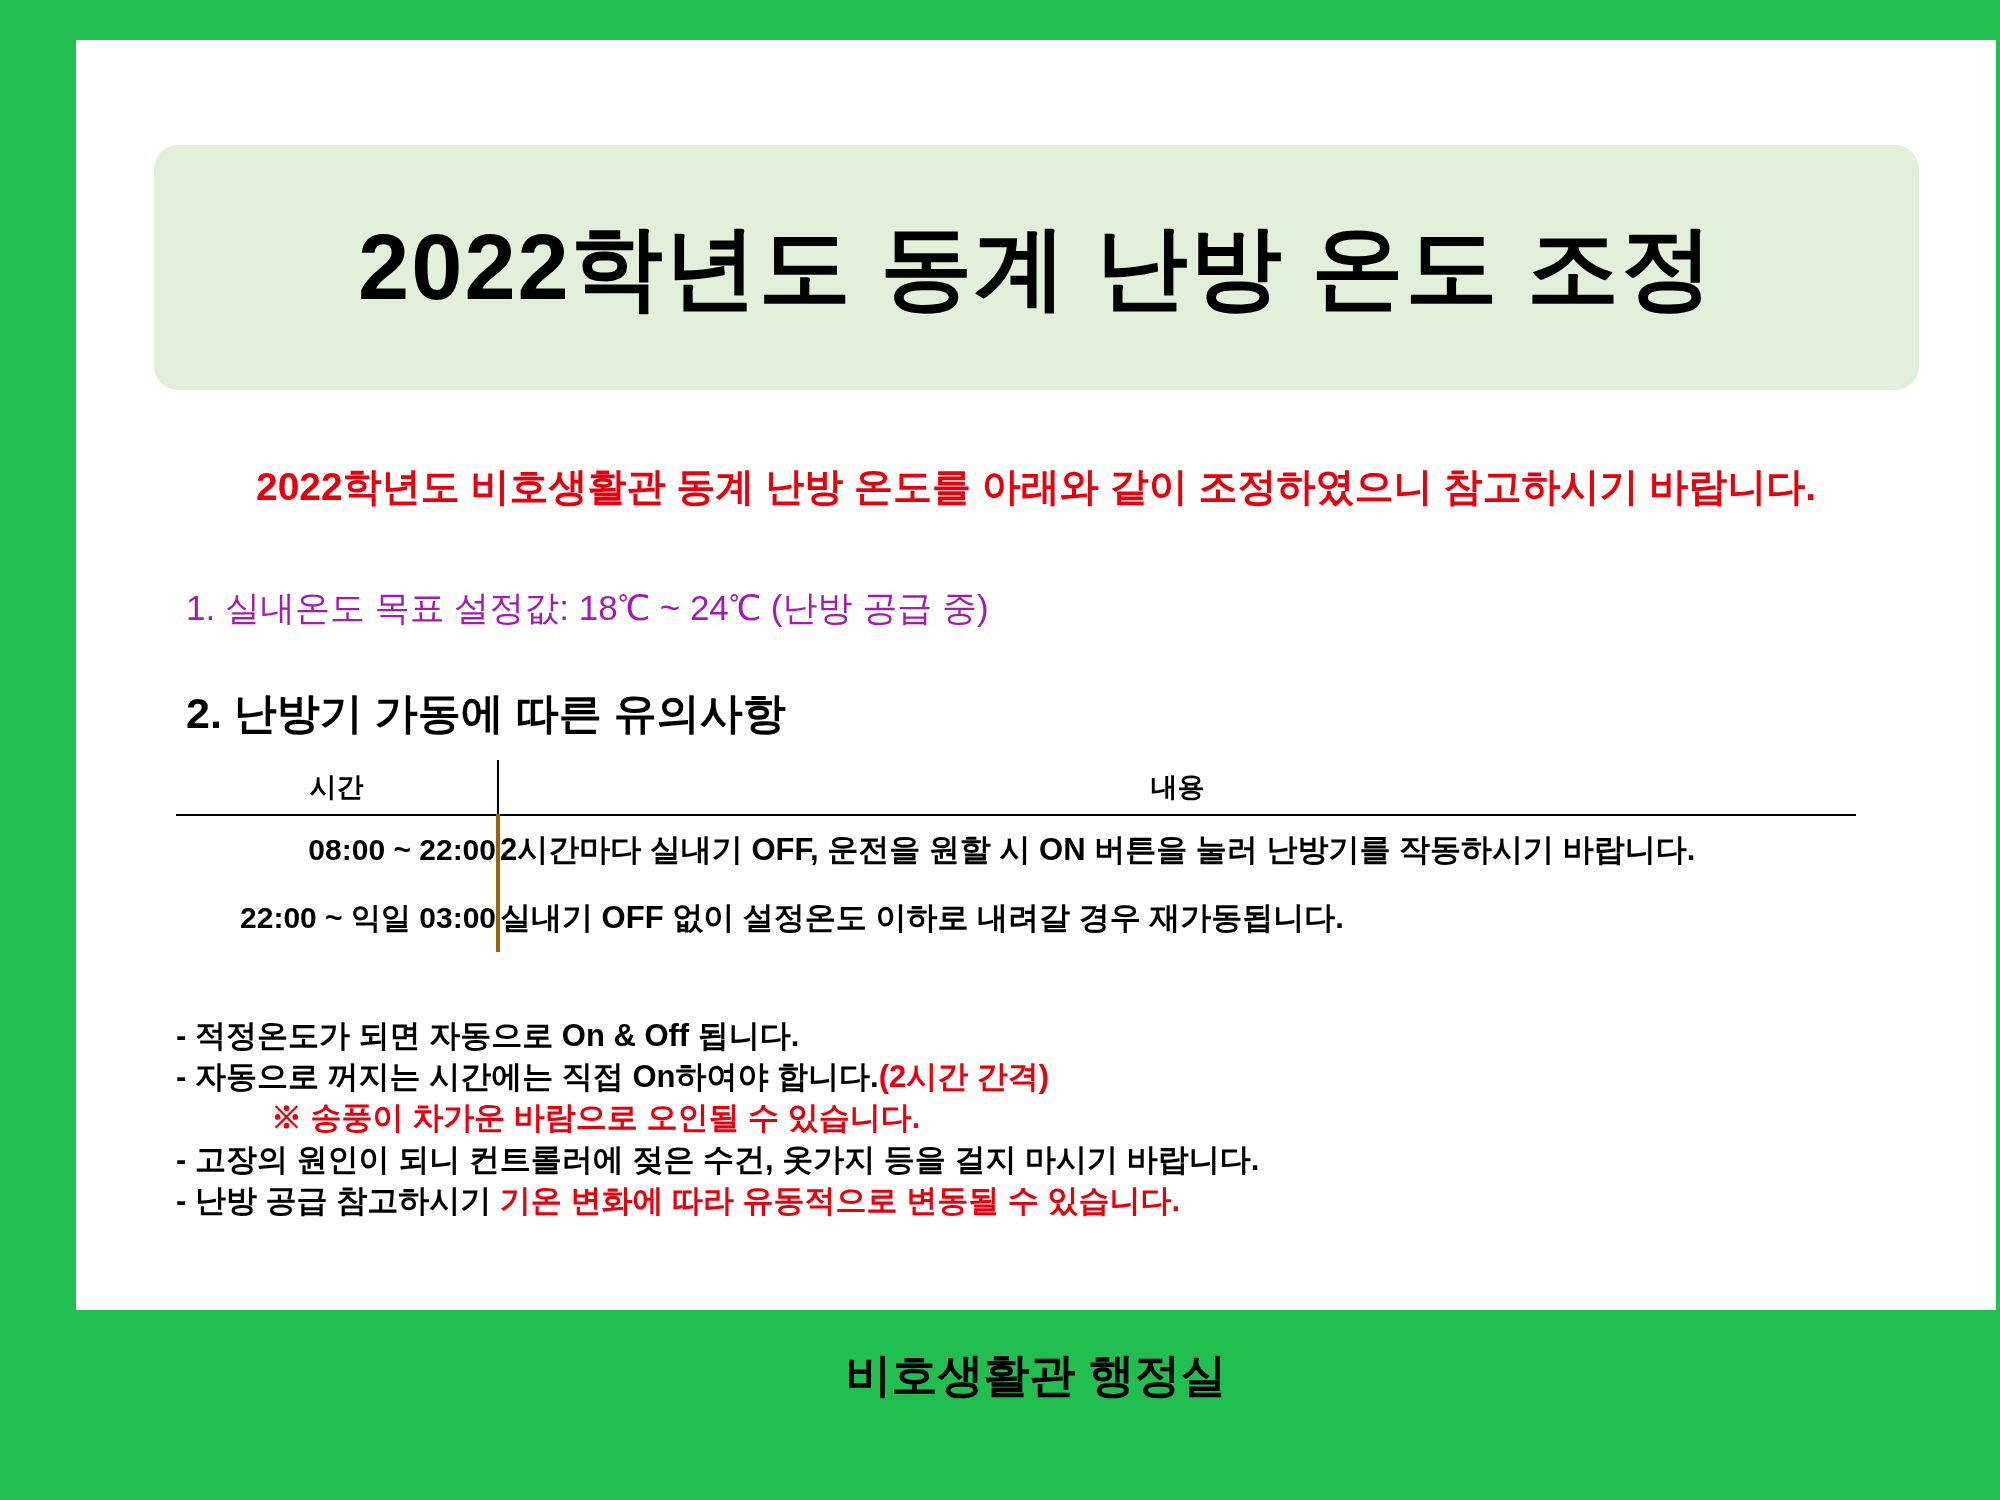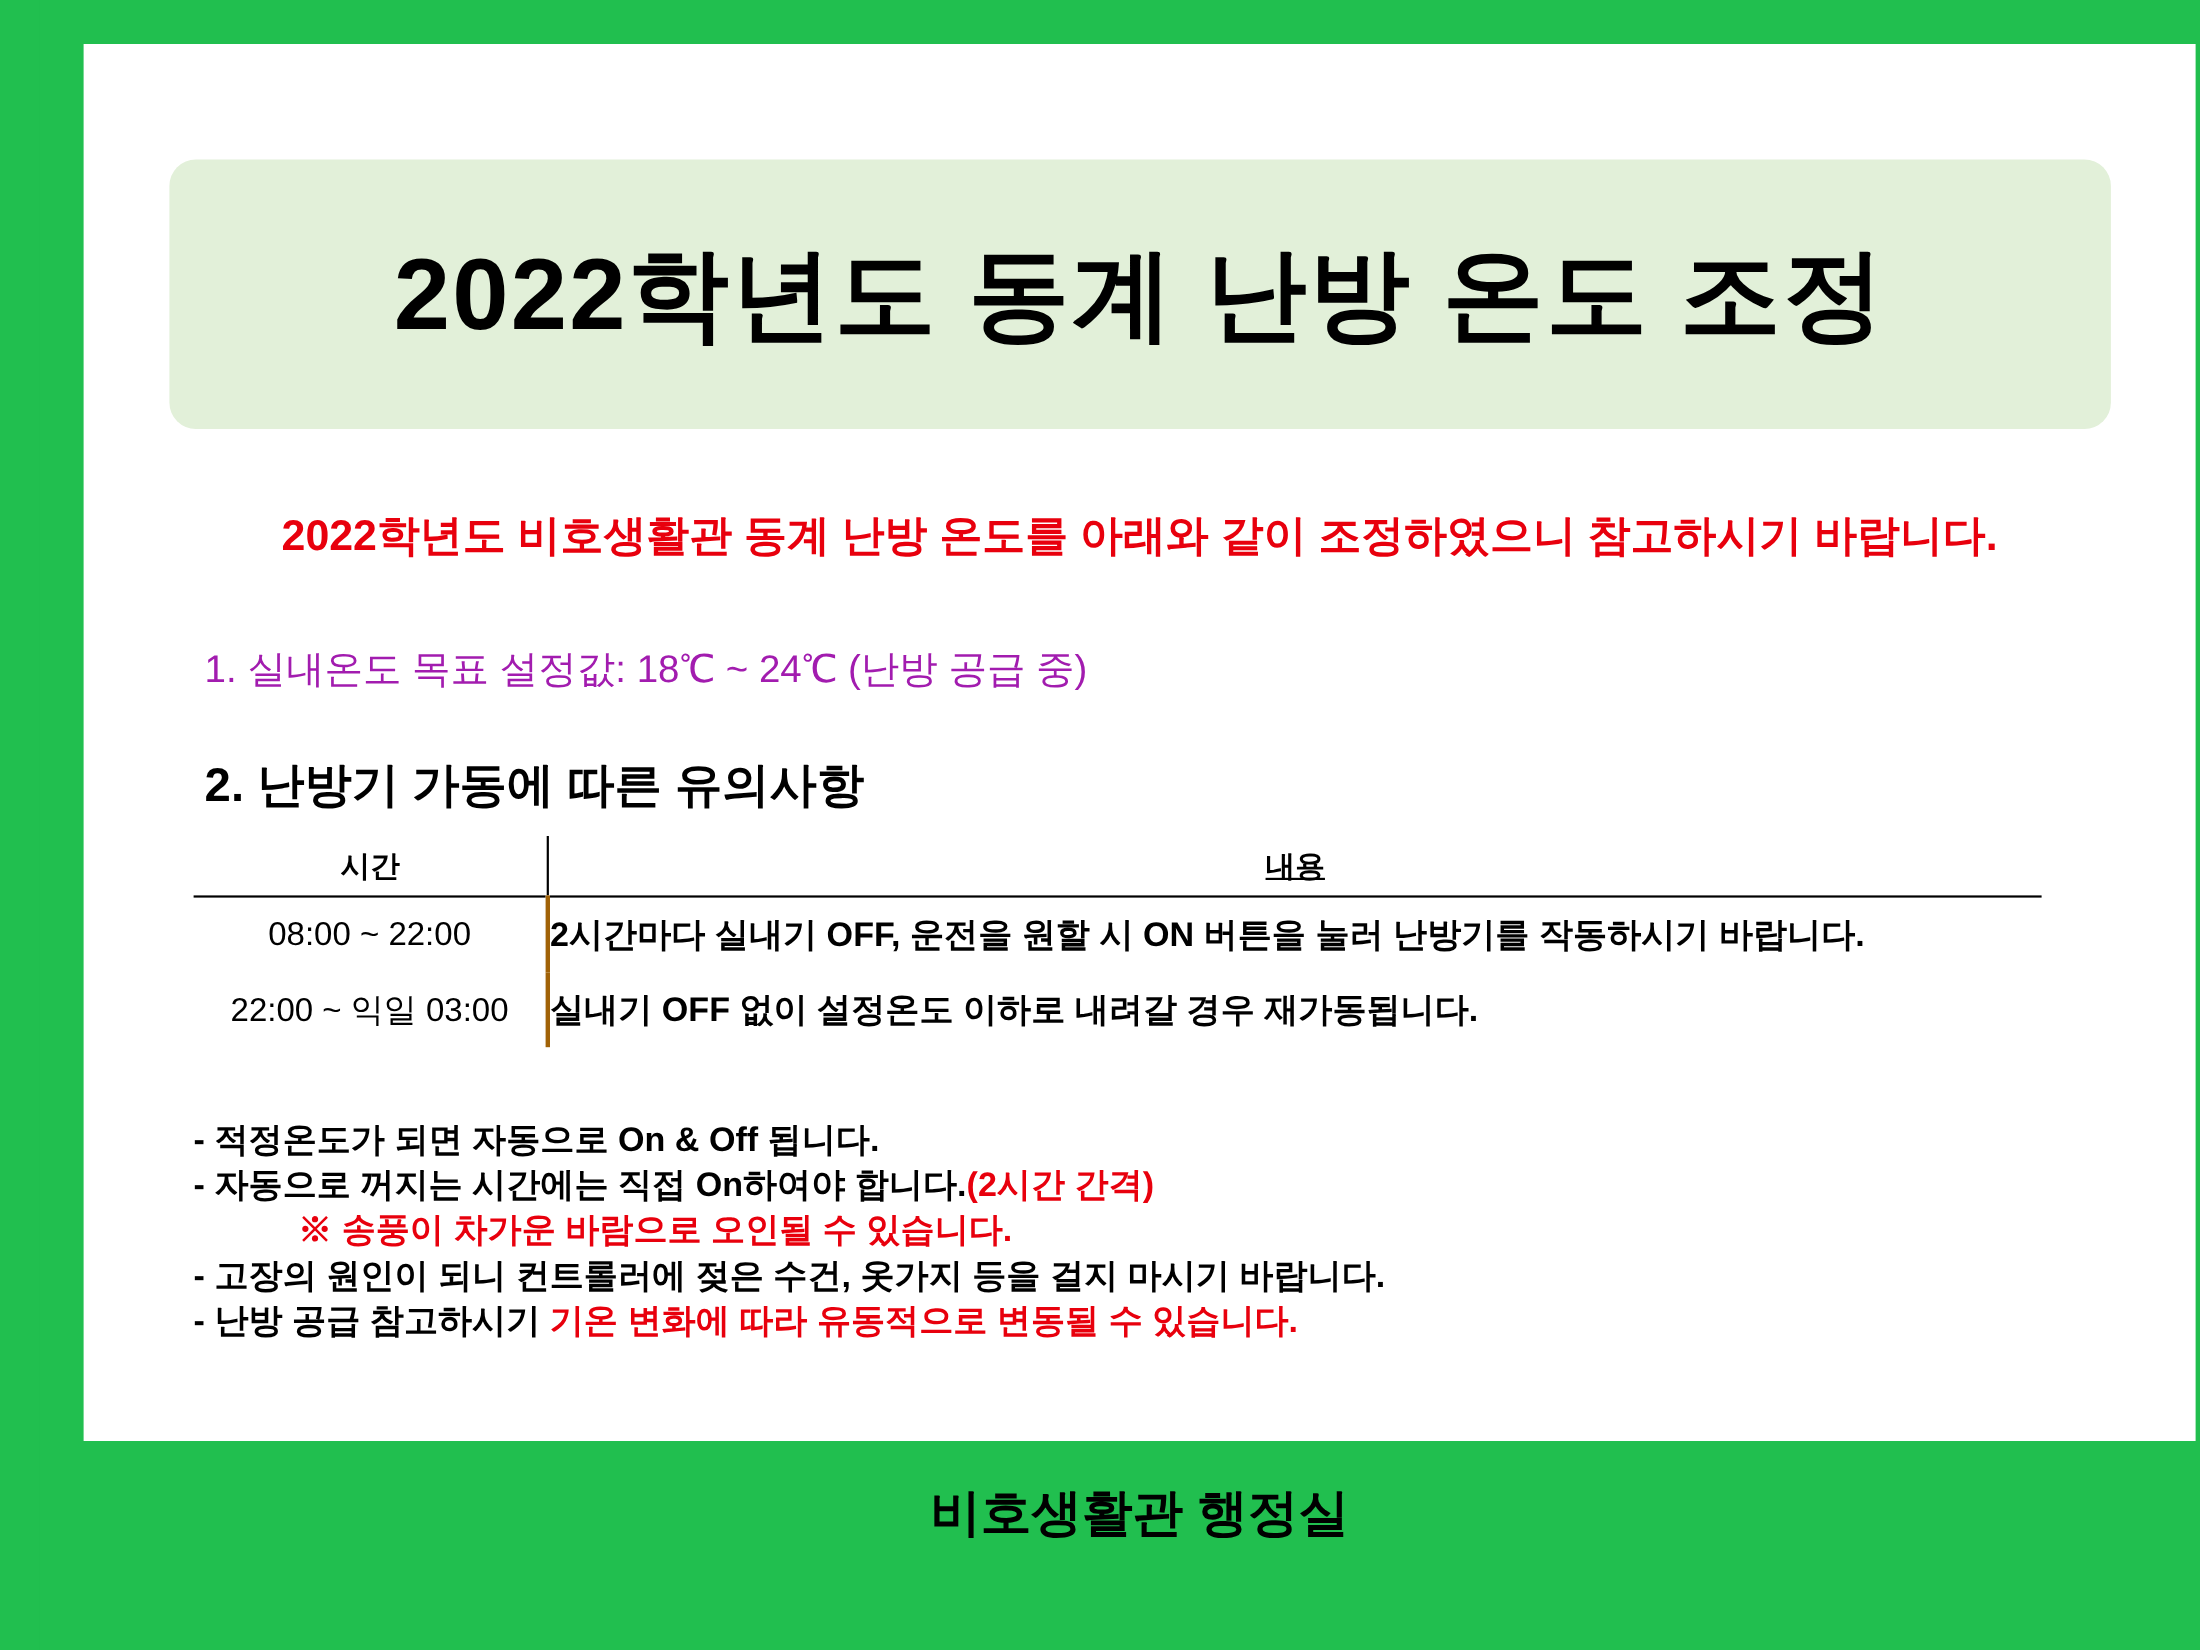--- a/index.html
+++ b/index.html
@@ -96,30 +96,29 @@
   }
   .th-time, .th-content {
     font-size: 27px;
     font-weight: bold;
     color: #000;
     text-align: center;
     height: 54px;
   }
   .th-content {
     border-left: 2px solid #000;
-    text-decoration: underline;
   }
   .head-row th {
     border-bottom: 2px solid #000;
   }
   .td-time {
     font-size: 30px;
-    font-weight: normal;
+    font-weight: bold;
     color: #000;
-    text-align: center;
+    text-align: right;
     height: 68px;
     white-space: nowrap;
   }
   .td-content {
     font-size: 31px;
     font-weight: bold;
     color: #000;
     border-left: 4px solid #a16207;
     padding-left: 24px;
     height: 68px;

